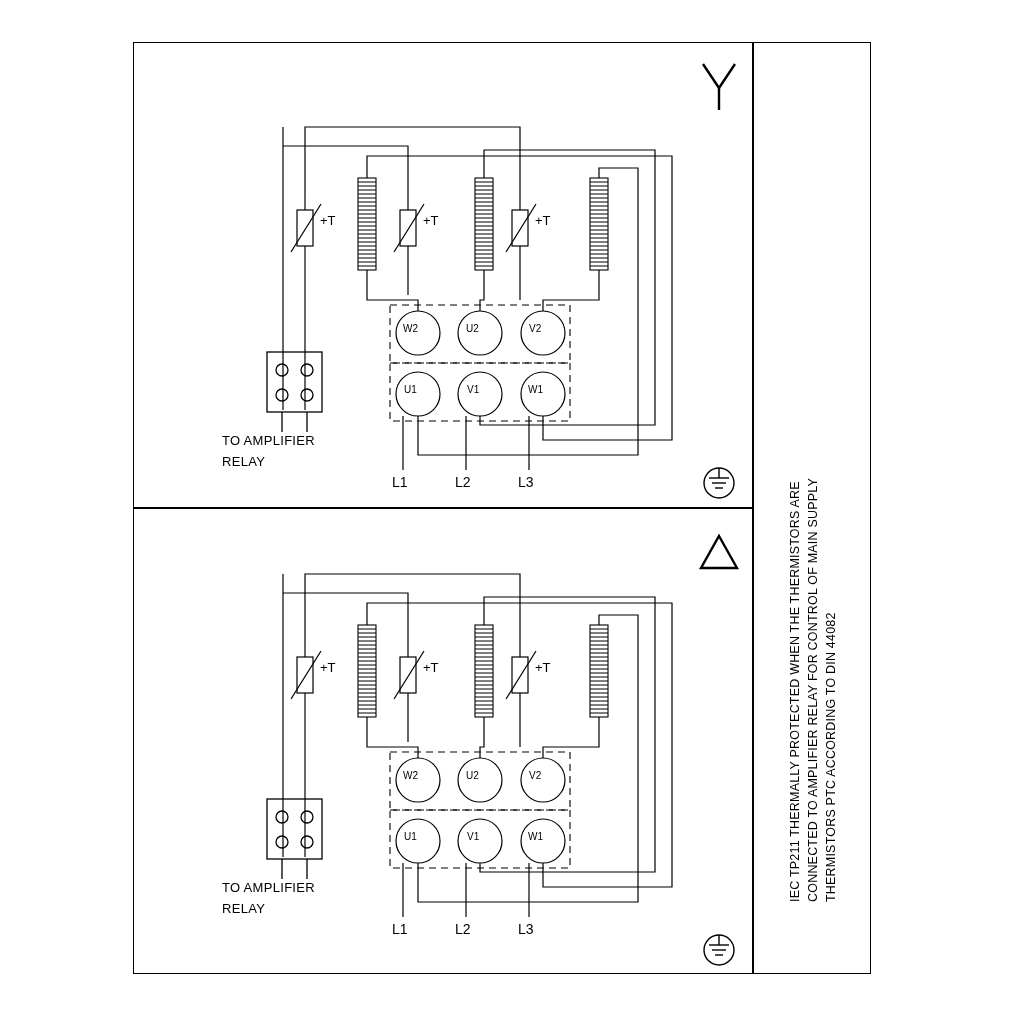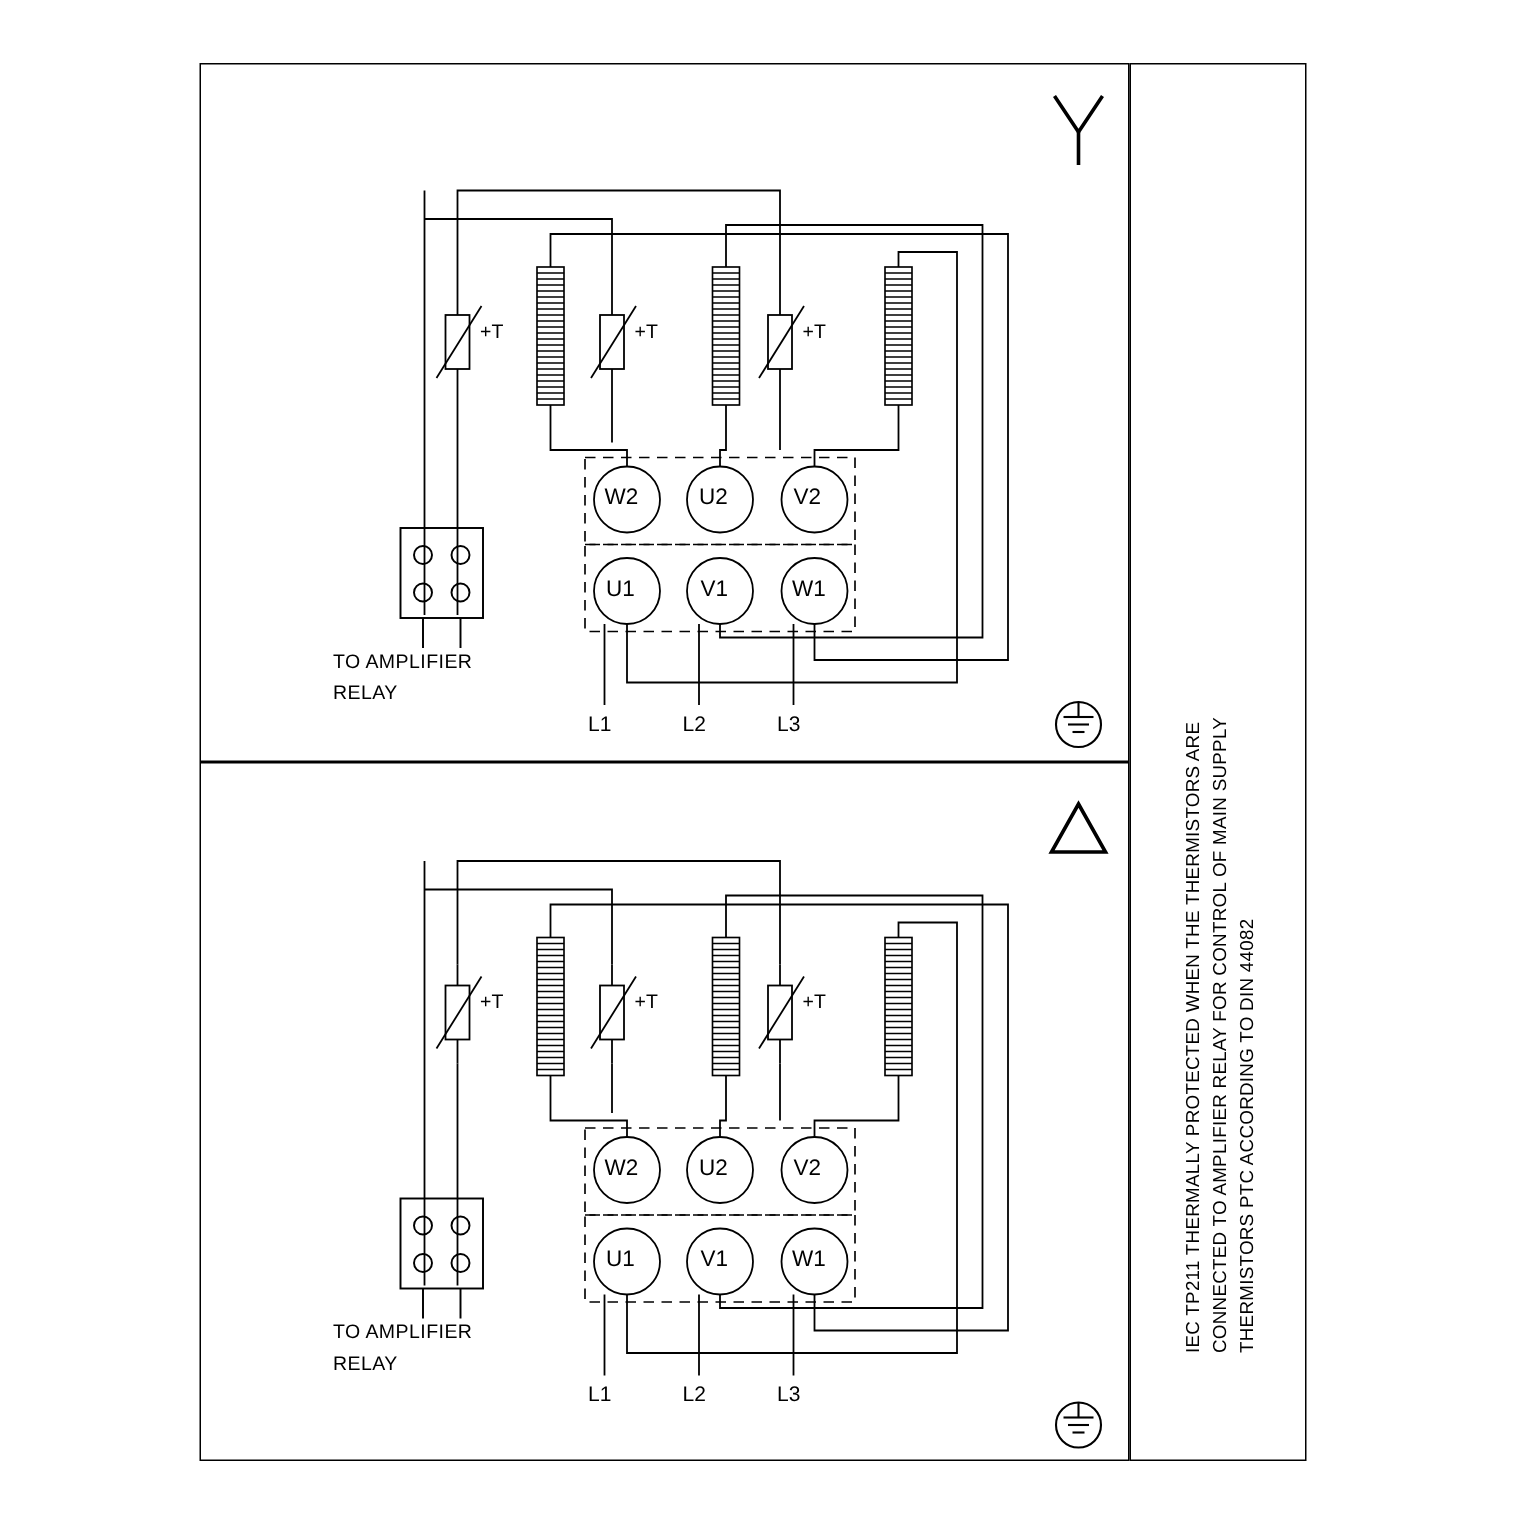--- a/index.html
+++ b/index.html
@@ -1,21 +1,21 @@
 <!DOCTYPE html>
 <html><head>
 <meta charset="utf-8">
 <style>
   html,body{margin:0;padding:0;background:#ffffff;}
   body{width:1024px;height:1024px;font-family:"Liberation Sans", sans-serif;color:#000;}
   #sheet{position:relative;width:1024px;height:1024px;overflow:hidden;}
   .frame{position:absolute;border:1.5px solid #000;box-sizing:border-box;}
   svg{position:absolute;left:0;top:0;}
   .txt{position:absolute;font-size:13px;letter-spacing:.3px;white-space:nowrap;text-align:center;}
-  .term-label{position:absolute;font-size:15px;}
+  .term-label{position:absolute;font-size:10px;}
   .note{position:absolute;font-size:12.5px;white-space:nowrap;transform-origin:0 0;letter-spacing:.2px;}
   .plus-t{position:absolute;font-size:13px;}
   .line-label{position:absolute;font-size:14px;text-align:center;}
 </style>
 </head>
 <body>
 
 <div id="sheet">
 
   <div class="frame" style="left:133px;top:42px;width:620px;height:466px;"></div>

